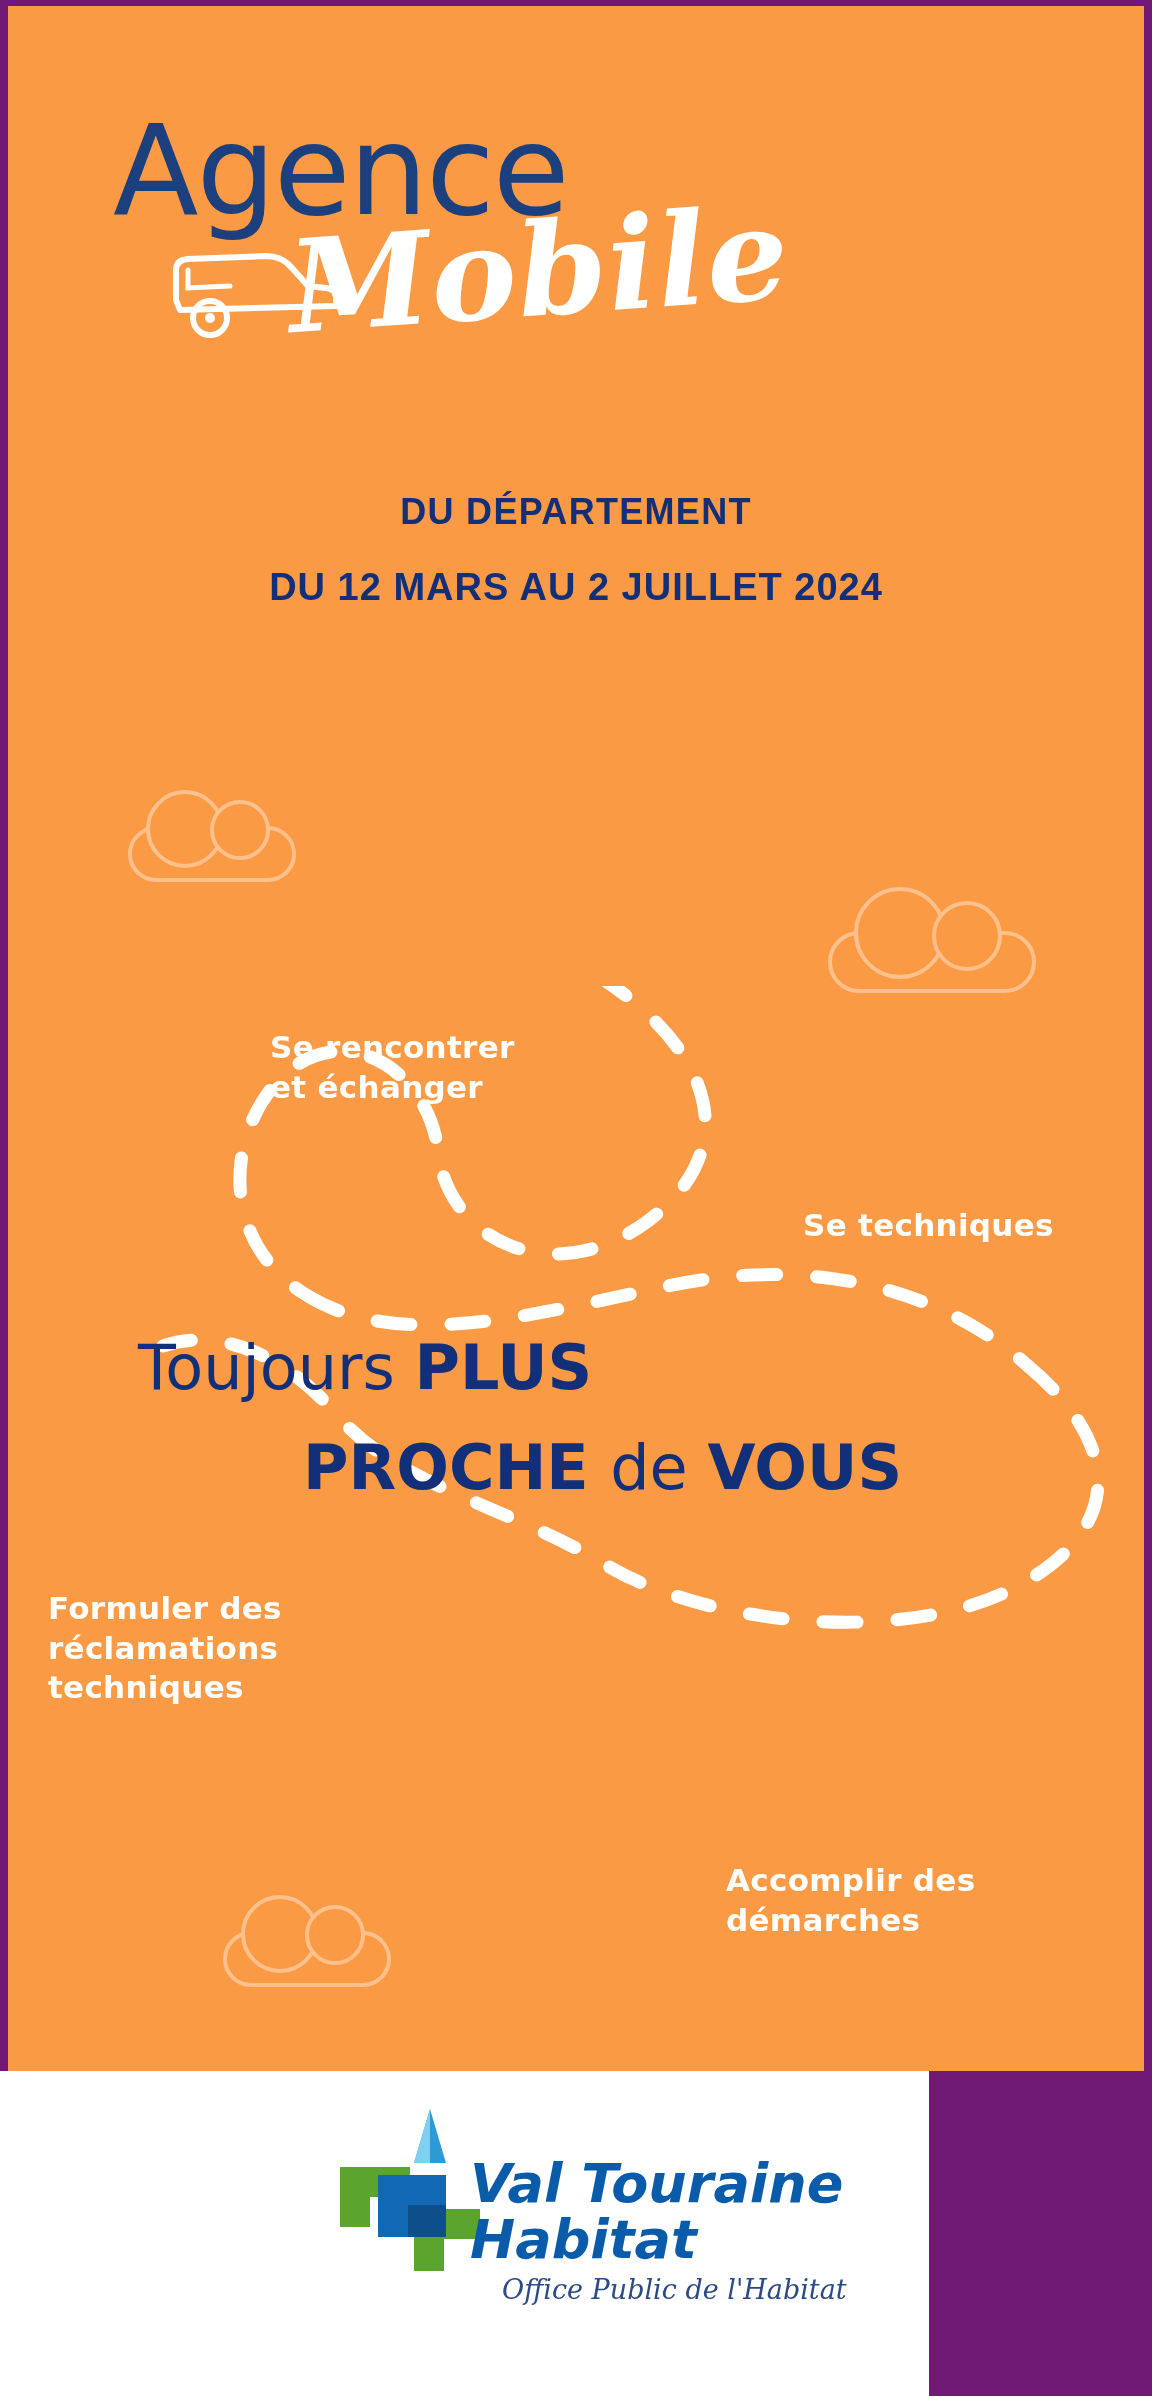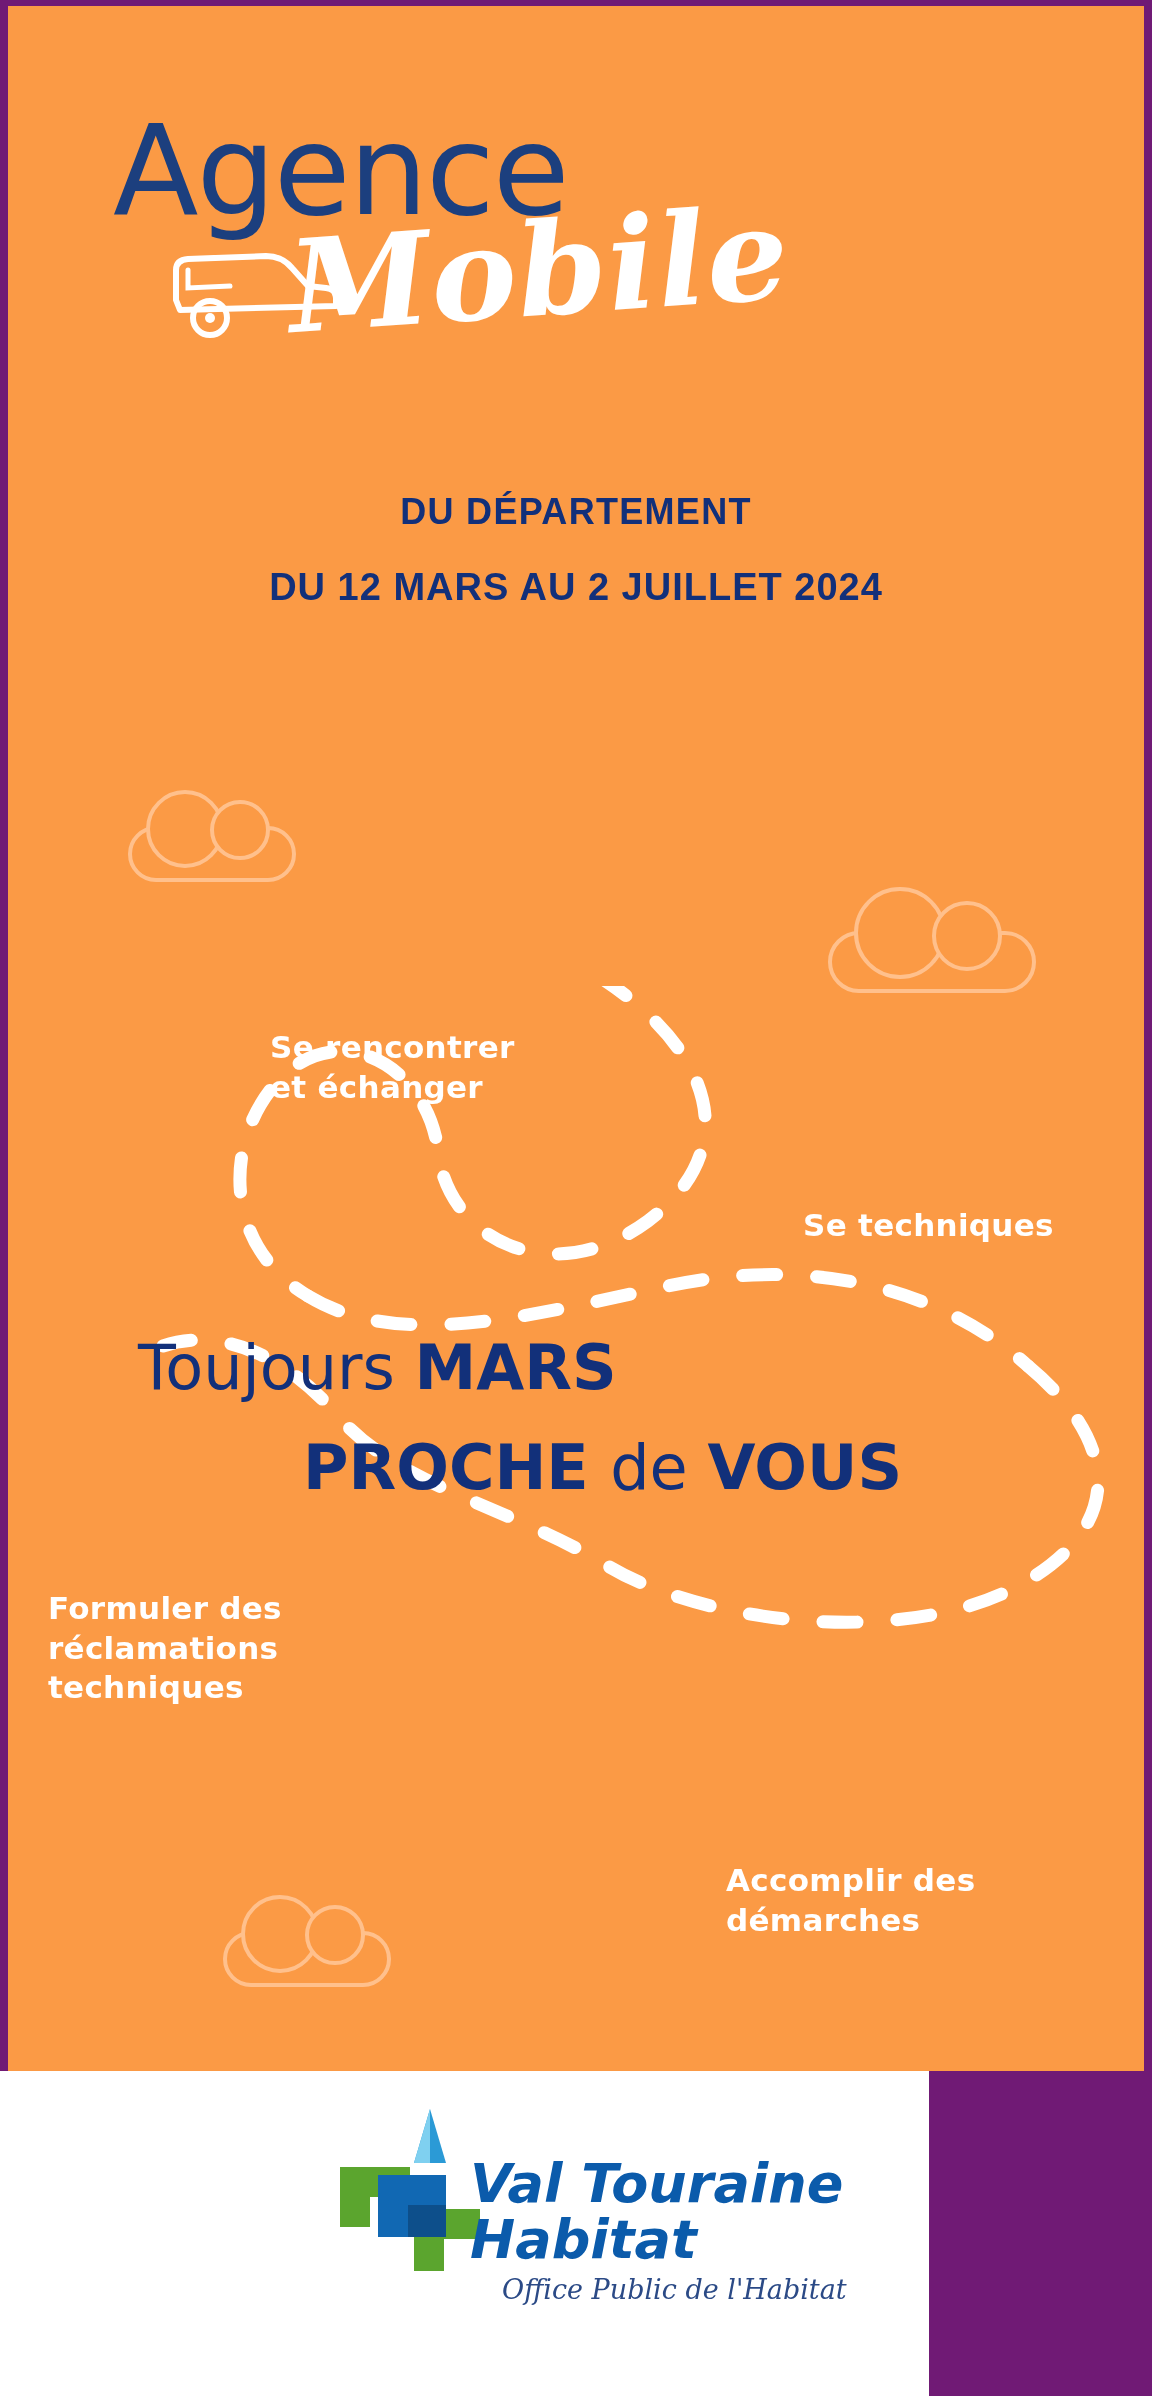--- a/index.html
+++ b/index.html
@@ -328,21 +328,21 @@
       <div>techniques</div>
     </div>
 
     <div class="route-label lbl-demarches">
       <div>Accomplir des</div>
       <div>démarches</div>
     </div>
 
     <div class="slogan">
       <div class="line1">
-        <span class="light">Toujours </span><span class="bold">MARS</span>
+        <span class="light">Toujours </span><span class="bold">PLUS</span>
       </div>
       <div class="line2">
         <span class="bold">PROCHE </span><span class="light">de </span><span class="bold">VOUS</span>
       </div>
     </div>
 
   </div>
 
   <div class="footer">
     <div class="vth-logo">

